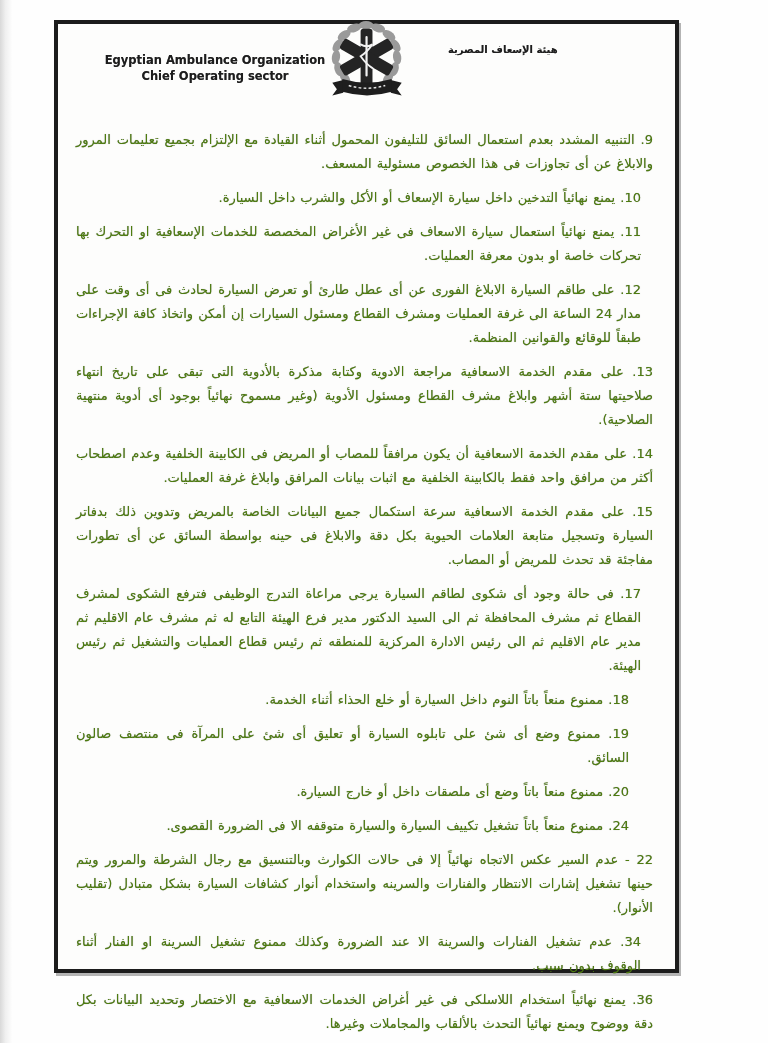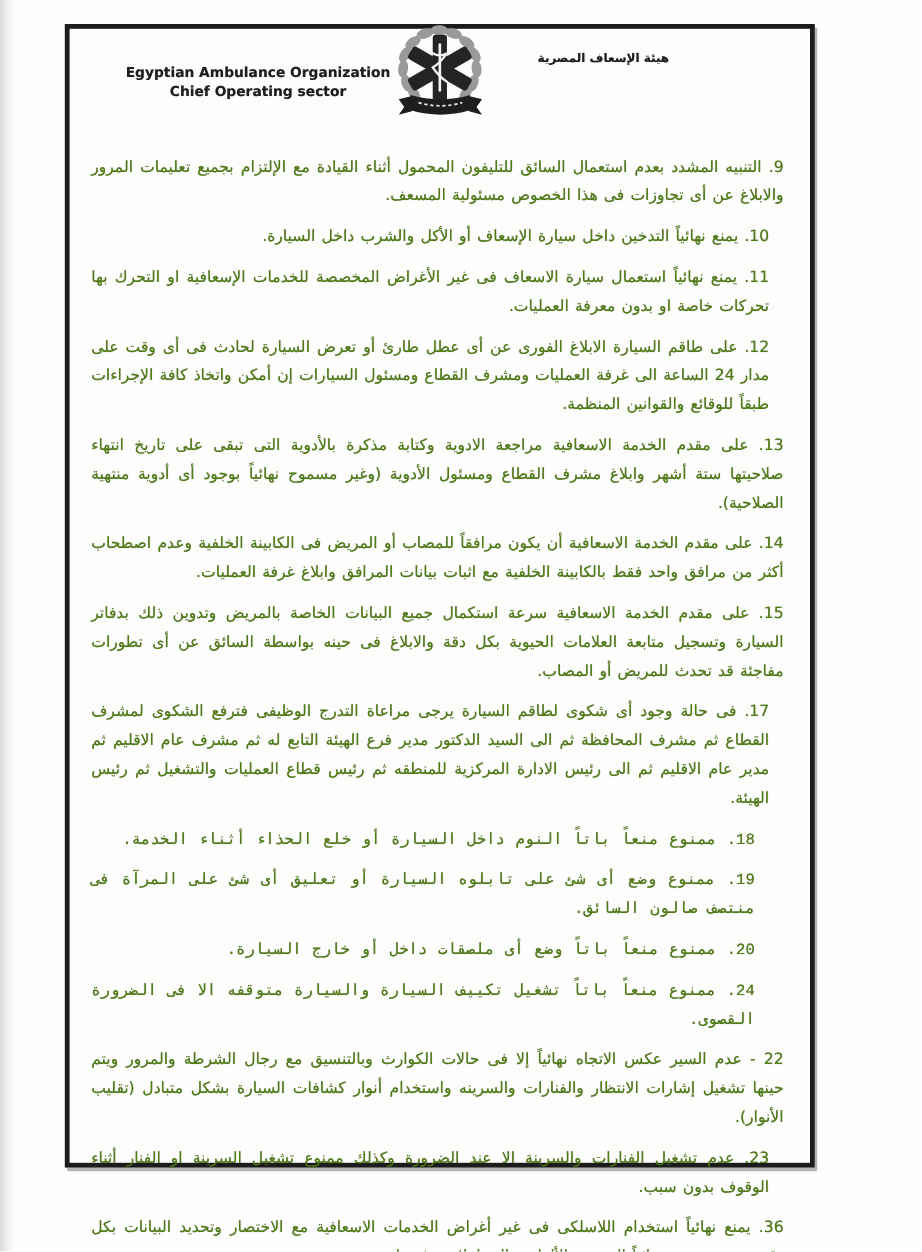--- a/index.html
+++ b/index.html
@@ -82,21 +82,21 @@
     unicode-bidi: embed;
     text-align: justify;
     font-size: 13px;
     line-height: 24px;
     color: #4d7c0f;
     margin: 0 0 10px 0;
     text-shadow: 0 0 .7px rgba(25,25,25,.5);
     word-spacing: 1px;
   }
   .ind-1 { padding-right: 12px; }
-  .ind-2 { padding-right: 24px; font-family: Liberation Mono, monospace; }
+  .ind-2 { padding-right: 24px; }
 </style>
 </head>
 <body>
 
 <div class="scan-sheet">
   <div class="scan-edge"></div>
 
   <div class="frame">
 
     <div class="header">
@@ -156,18 +156,18 @@
       <p class="item ind-1">12. على طاقم السيارة الابلاغ الفورى عن أى عطل طارئ أو تعرض السيارة لحادث فى أى وقت على مدار 24 الساعة الى غرفة العمليات ومشرف القطاع ومسئول السيارات إن أمكن واتخاذ كافة الإجراءات طبقاً للوقائع والقوانين المنظمة.</p>
       <p class="item">13. على مقدم الخدمة الاسعافية مراجعة الادوية وكتابة مذكرة بالأدوية التى تبقى على تاريخ انتهاء صلاحيتها ستة أشهر وابلاغ مشرف القطاع ومسئول الأدوية (وغير مسموح نهائياً بوجود أى أدوية منتهية الصلاحية).</p>
       <p class="item">14. على مقدم الخدمة الاسعافية أن يكون مرافقاً للمصاب أو المريض فى الكابينة الخلفية وعدم اصطحاب أكثر من مرافق واحد فقط بالكابينة الخلفية مع اثبات بيانات المرافق وابلاغ غرفة العمليات.</p>
       <p class="item">15. على مقدم الخدمة الاسعافية سرعة استكمال جميع البيانات الخاصة بالمريض وتدوين ذلك بدفاتر السيارة وتسجيل متابعة العلامات الحيوية بكل دقة والابلاغ فى حينه بواسطة السائق عن أى تطورات مفاجئة قد تحدث للمريض أو المصاب.</p>
       <p class="item ind-1">17. فى حالة وجود أى شكوى لطاقم السيارة يرجى مراعاة التدرج الوظيفى فترفع الشكوى لمشرف القطاع ثم مشرف المحافظة ثم الى السيد الدكتور مدير فرع الهيئة التابع له ثم مشرف عام الاقليم ثم مدير عام الاقليم ثم الى رئيس الادارة المركزية للمنطقه ثم رئيس قطاع العمليات والتشغيل ثم رئيس الهيئة.</p>
       <p class="item ind-2">18. ممنوع منعاً باتاً النوم داخل السيارة أو خلع الحذاء أثناء الخدمة.</p>
       <p class="item ind-2">19. ممنوع وضع أى شئ على تابلوه السيارة أو تعليق أى شئ على المرآة فى منتصف صالون السائق.</p>
       <p class="item ind-2">20. ممنوع منعاً باتاً وضع أى ملصقات داخل أو خارج السيارة.</p>
       <p class="item ind-2">24. ممنوع منعاً باتاً تشغيل تكييف السيارة والسيارة متوقفه الا فى الضرورة القصوى.</p>
       <p class="item">22 - عدم السير عكس الاتجاه نهائياً إلا فى حالات الكوارث وبالتنسيق مع رجال الشرطة والمرور ويتم حينها تشغيل إشارات الانتظار والفنارات والسرينه واستخدام أنوار كشافات السيارة بشكل متبادل (تقليب الأنوار).</p>
-      <p class="item ind-1">23. عدم تشغيل الفنارات والسرينة الا عند الضرورة وكذلك ممنوع تشغيل السرينة او الفنار أثناء الوقوف بدون سبب.</p>
+      <p class="item ind-1">34. عدم تشغيل الفنارات والسرينة الا عند الضرورة وكذلك ممنوع تشغيل السرينة او الفنار أثناء الوقوف بدون سبب.</p>
       <p class="item">36. يمنع نهائياً استخدام اللاسلكى فى غير أغراض الخدمات الاسعافية مع الاختصار وتحديد البيانات بكل دقة ووضوح ويمنع نهائياً التحدث بالألقاب والمجاملات وغيرها.</p>
     </div>
 
   </div>
 </div>
 
 </body></html>

